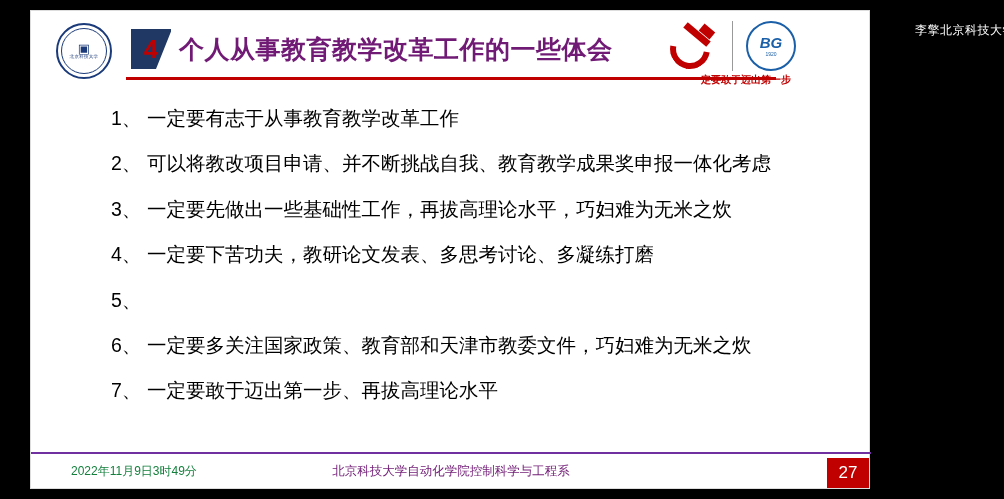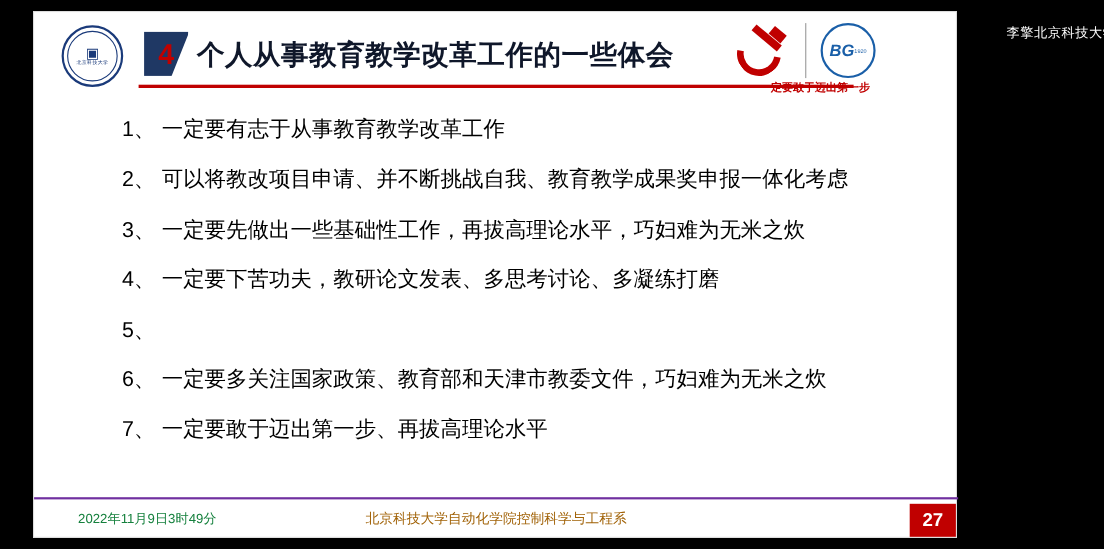--- a/index.html
+++ b/index.html
@@ -128,21 +128,21 @@
     color: #c00000;
     display: block;
   }
 
   .header-title {
     position: absolute;
     left: 148px;
     top: 22px;
     font-size: 25px;
     font-weight: bold;
-    color: #0f172a;
+    color: #701a75;
     letter-spacing: 0.5px;
     white-space: nowrap;
   }
 
   .header-rule {
     position: absolute;
     left: 95px;
     top: 66px;
     width: 650px;
     height: 3px;
@@ -208,21 +208,21 @@
     top: 2px;
     width: 50px;
     height: 50px;
     border-radius: 50%;
     border: 2px solid #1a5fa8;
     box-sizing: border-box;
     background: #ffffff;
     display: flex;
     align-items: center;
     justify-content: center;
-    flex-direction: row;
+    flex-direction: column;
   }
   .school-badge .bg-mark {
     color: #1a5fa8;
     font-size: 15px;
     font-weight: bold;
     font-style: italic;
     line-height: 1;
   }
   .school-badge .year {
     color: #1a5fa8;
@@ -283,33 +283,33 @@
     color: #15803d;
     white-space: nowrap;
   }
   .footer-org {
     position: absolute;
     left: 0;
     bottom: 8px;
     width: 840px;
     text-align: center;
     font-size: 12.5px;
-    color: #a16207;
+    color: #701a75;
     white-space: nowrap;
   }
   .page-num {
     position: absolute;
     right: 0px;
     bottom: 0px;
     width: 42px;
     height: 30px;
     background: #c00000;
     color: #ffffff;
     font-size: 17px;
-    font-weight: bold;
+    font-weight: normal;
     line-height: 30px;
     text-align: center;
   }
 </style>
 </head>
 <body>
 
 <div class="screen">
 
   <div class="corner-label">李擎北京科技大学</div>

